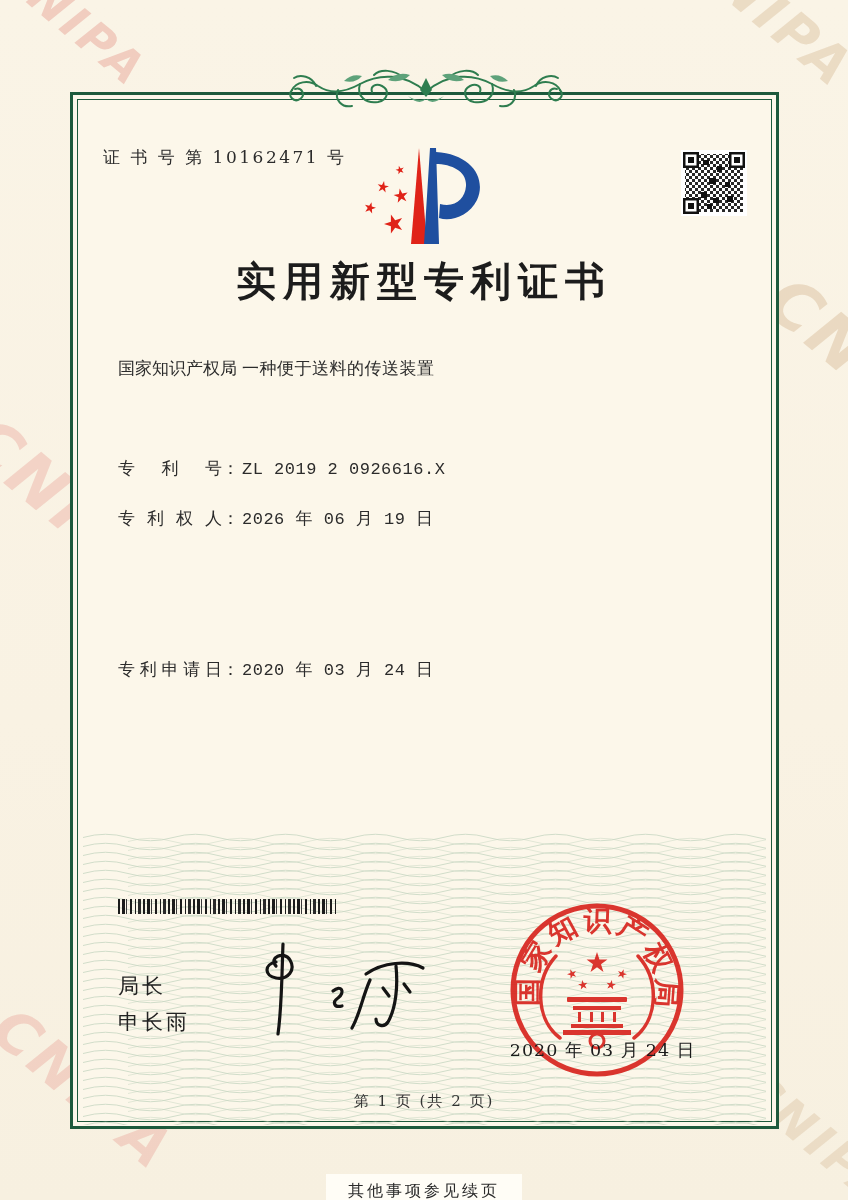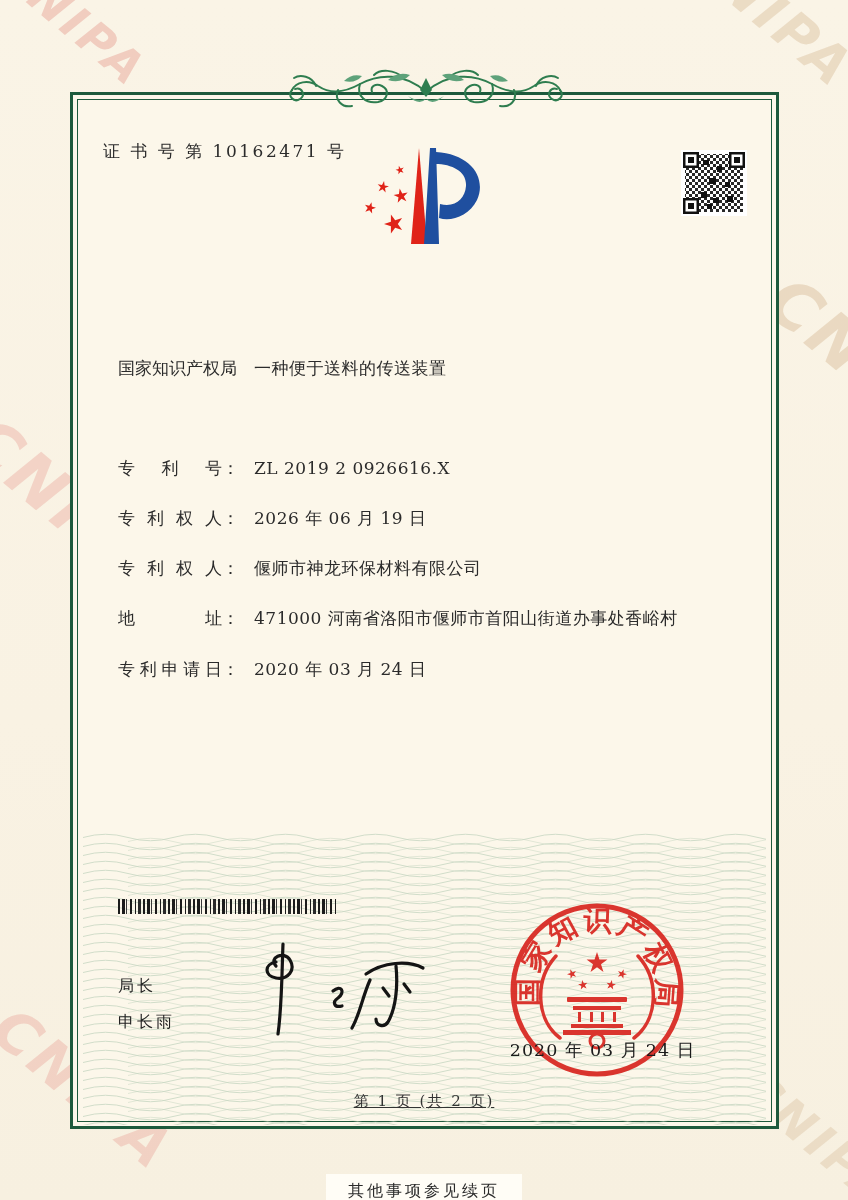--- a/index.html
+++ b/index.html
@@ -23,62 +23,62 @@
 
   
   .frame { position:absolute; left:70px; top:92px; width:709px; height:1037px;
            border:3px solid #1d5a3c; background:#fcf7ea; }
   .frame-inner { position:absolute; inset:4px; border:1.5px solid #1d5a3c; }
 
   .guilloche { position:absolute; left:83px; top:833px; }
 
   .ornament { position:absolute; left:284px; top:66px; }
 
-  .certno { position:absolute; left:103px; top:140px; font-size:17px; color:#2b2b2b;
+  .certno { position:absolute; left:103px; top:146px; font-size:17px; color:#2b2b2b;
             letter-spacing:2.5px;text-align:right; }
 
   .logo { position:absolute; left:358px; top:144px; }
   .qr { position:absolute; left:681px; top:150px; width:66px; height:66px; background:#fff;
         padding:2px; }
 
   .title { position:absolute; left:0; top:254px; width:848px; text-align:center;
            font-size:40px; font-weight:bold; color:#1c1c1c; letter-spacing:7px; }
 
   .frow { position:absolute; left:118px; font-size:17px; color:#2b2b2b; white-space:nowrap; }
   .flabel { display:inline-block; width:104px; text-align:justify; text-align-last:justify;
             vertical-align:top; }
   .fcolon { display:inline-block; width:16px; }
-  .fvalue { display:inline-block; margin-left:16px; letter-spacing:.5px; }
+  .fvalue { display:inline-block; margin-left:4px; letter-spacing:.5px;font-family:Liberation Mono, monospace; }
   .r0{top:357px;} .r1{top:407px;} .r2{top:457px;} .r3{top:507px;} .r4{top:557px;} .r5{top:607px;}
   .rgrant{top:658px; width:630px;}
   .grant2 { position:absolute; left:250px; top:0; white-space:nowrap; }
 
   .paras { position:absolute; left:118px; top:700px; width:628px; font-size:16.5px;
            line-height:25px; color:#2b2b2b; text-align:justify; }
   .paras p { text-indent:2em; }
 
   .barcode { position:absolute; left:118px; top:899px; width:220px; height:15px;
     background:repeating-linear-gradient(90deg,
       #1b1b1b 0 2px, rgba(0,0,0,0) 2px 4px,
       #1b1b1b 4px 7px, rgba(0,0,0,0) 7px 8px,
       #3a3a3a 8px 9px, rgba(0,0,0,0) 9px 12px,
       #1b1b1b 12px 14px, rgba(0,0,0,0) 14px 17px,
       #1b1b1b 17px 18px, rgba(0,0,0,0) 18px 20px,
       #2a2a2a 20px 23px, rgba(0,0,0,0) 23px 25px); }
 
-  .director { position:absolute; left:118px; top:968px; font-size:16px; color:#222;
+  .director { position:absolute; left:118px; top:968px; font-size:21px; color:#222;
               letter-spacing:3px; line-height:36px; }
   .signature { position:absolute; left:238px; top:936px; }
 
   .seal { position:absolute; left:510px; top:903px; }
   .sealdate { position:absolute; left:505px; top:1038px; width:195px; text-align:center;
               font-size:17.5px; color:#1b1b1b; letter-spacing:1px; }
 
   .pageinfo { position:absolute; left:0; top:1092px; width:848px; text-align:center;
-              font-size:15px; color:#333; letter-spacing:2px;text-decoration:underline; }
+              font-size:15px; color:#333; letter-spacing:2px; }
 
   .footnote { position:absolute; left:0; top:1138px; width:848px; text-align:center;margin-top:36px; }
   .footnote span { display:inline-block; background:#fffdf6; padding:7px 22px;
                    font-size:16px; color:#2b2b2b; letter-spacing:3px; }
 </style>
 </head>
 <body>
 
 <div class="page">
 
@@ -166,35 +166,30 @@
         <rect x="46" y="0" width="16" height="16" fill="#111"></rect>
           <rect x="48.5" y="2.5" width="11" height="11" fill="#fff"></rect>
           <rect x="51" y="5" width="6" height="6" fill="#111"></rect>
         <rect x="0" y="46" width="16" height="16" fill="#111"></rect>
           <rect x="2.5" y="48.5" width="11" height="11" fill="#fff"></rect>
           <rect x="5" y="51" width="6" height="6" fill="#111"></rect>
       </g>
     </svg>
   </div>
 
+  <div class="title">实用新型专利证书</div>
 
   <div class="frow r0">
     <span class="flabel">国家知识产权局</span><span class="fcolon">：</span><span class="fvalue">一种便于送料的传送装置</span>
   </div>
   <div class="frow r2">
     <span class="flabel">专利号</span><span class="fcolon">：</span><span class="fvalue">ZL 2019 2 0926616.X</span>
   </div>
   <div class="frow r3">
     <span class="flabel">专利权人</span><span class="fcolon">：</span><span class="fvalue">2026 年 06 月 19 日</span>
-  </div>
-  <div class="frow r4">
-    <span class="flabel">专利权人</span><span class="fcolon">：</span><span class="fvalue">偃师市神龙环保材料有限公司</span>
-  </div>
-  <div class="frow r5">
-    <span class="flabel">地址</span><span class="fcolon">：</span><span class="fvalue">471000 河南省洛阳市偃师市首阳山街道办事处香峪村</span>
   </div>
 
   <div class="frow rgrant">
     <span class="flabel">专利申请日</span><span class="fcolon">：</span><span class="fvalue">2020 年 03 月 24 日</span>
   </div>
 
 
   <div class="barcode"></div>
 
   <div class="director">

